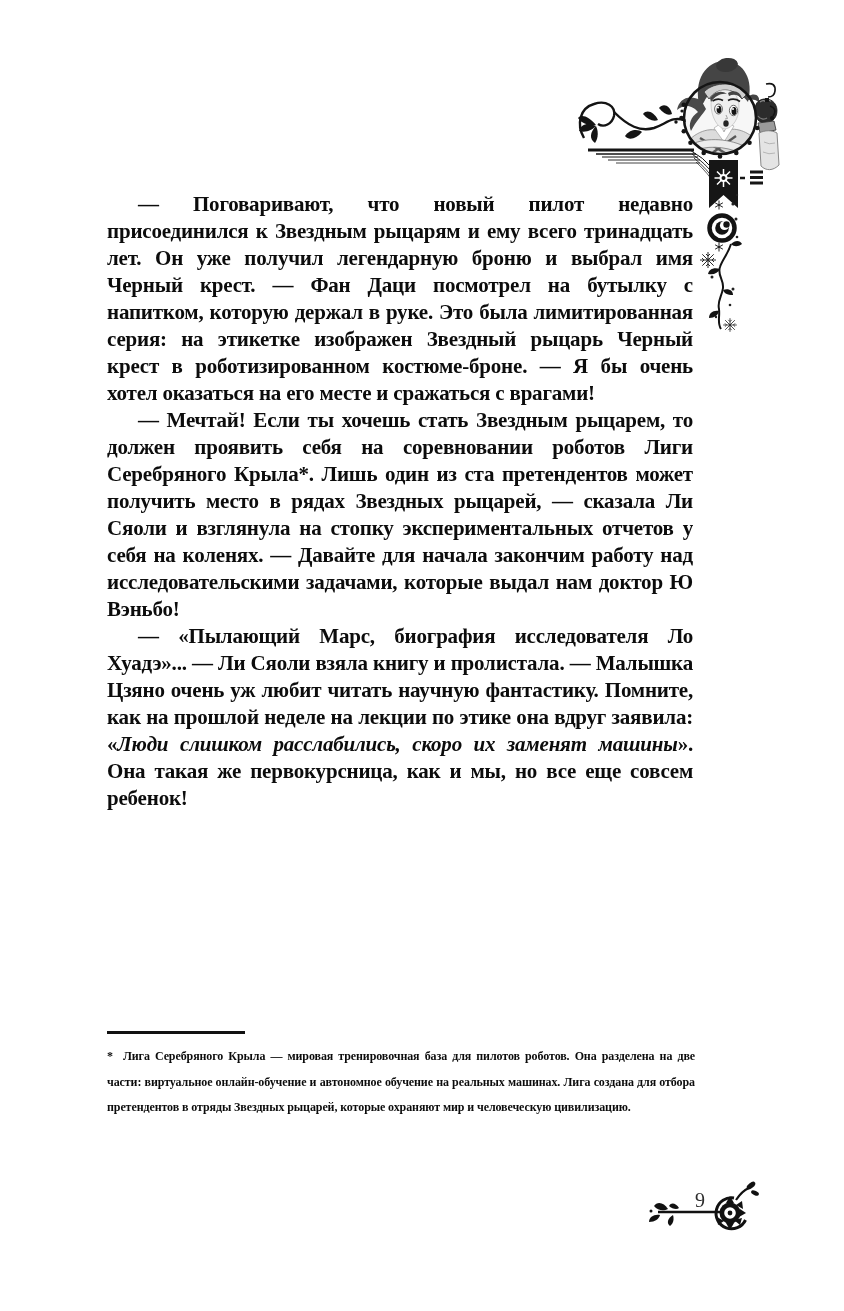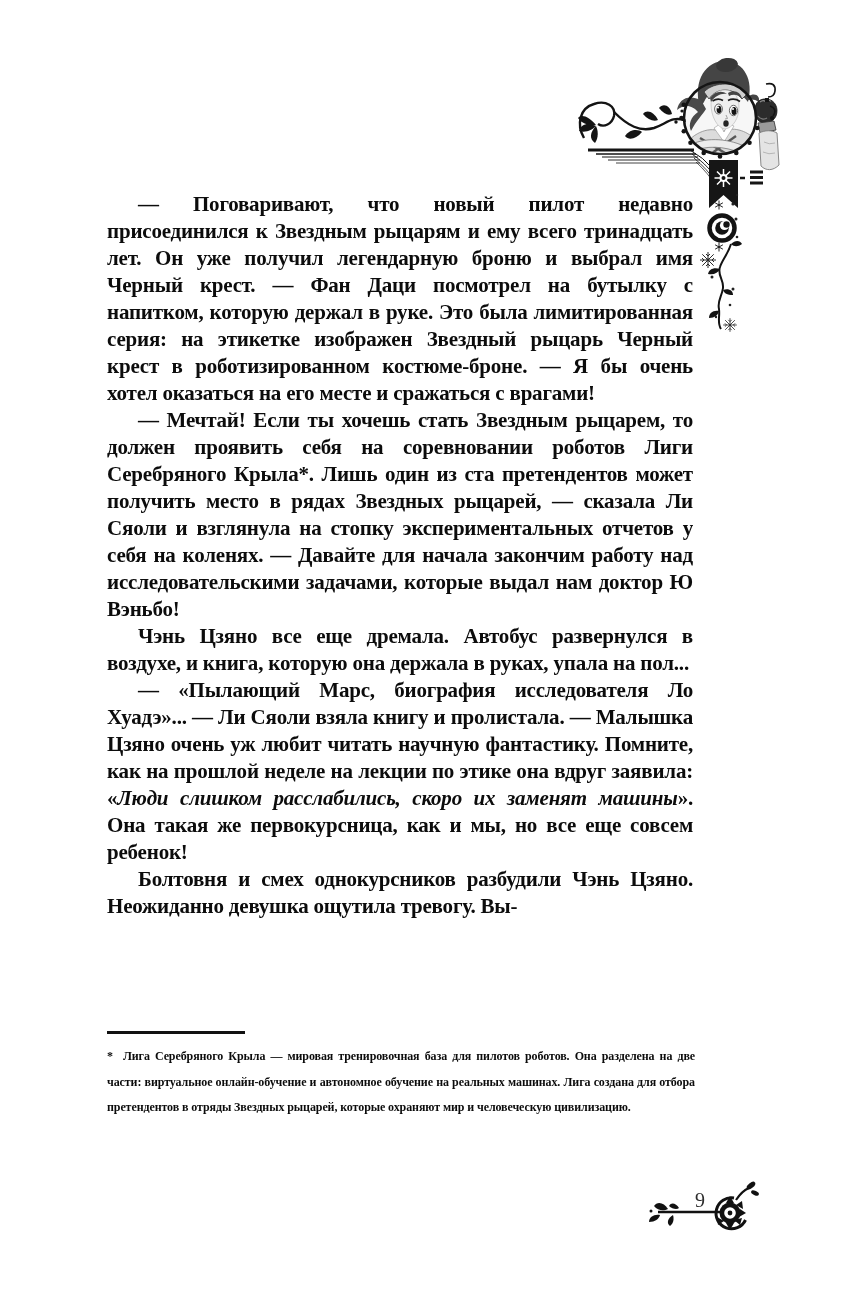--- a/index.html
+++ b/index.html
@@ -198,23 +198,21 @@
         <circle cx="163" cy="237" r="1.5" fill="#222"></circle>
         <circle cx="160" cy="253" r="1.3" fill="#222"></circle>
         <circle cx="146" cy="265" r="1.2" fill="#222"></circle>
       </g>
     </svg>
   </div>
 
   <div class="body-text">
     <p><span>— Поговаривают, что новый пилот недавно присоединился к Звездным рыцарям и ему всего тринадцать лет. Он уже получил легендарную броню и выбрал имя Черный крест. — Фан Даци посмотрел на бутылку с напитком, которую держал в руке. Это была лимитированная серия: на этикетке изображен Звездный рыцарь Черный крест в роботизированном костюме-броне. — Я бы очень хотел оказаться на его месте и сражаться с врагами!</span><span class="it"></span><span></span></p>
     <p><span>— Мечтай! Если ты хочешь стать Звездным рыцарем, то должен проявить себя на соревновании роботов Лиги Серебряного Крыла*. Лишь один из ста претендентов может получить место в рядах Звездных рыцарей, — сказала Ли Сяоли и взглянула на стопку экспериментальных отчетов у себя на коленях. — Давайте для начала закончим работу над исследовательскими задачами, которые выдал нам доктор Ю Вэньбо!</span><span class="it"></span><span></span></p>
-    <p><span>Чэнь Цзяно все еще дремала. Автобус развернулся в воздухе, и книга, которую она держала в руках, упала на пол...</span><span class="it"></span><span></span></p>
     <p><span>— «Пылающий Марс, биография исследователя Ло Хуадэ»... — Ли Сяоли взяла книгу и пролистала. — Малышка Цзяно очень уж любит читать научную фантастику. Помните, как на прошлой неделе на лекции по этике она вдруг заявила: «</span><span class="it">Люди слишком расслабились, скоро их заменят машины</span><span>». Она такая же первокурсница, как и мы, но все еще совсем ребенок!</span></p>
-    <p><span>Болтовня и смех однокурсников разбудили Чэнь Цзяно. Неожиданно девушка ощутила тревогу. Вы-</span><span class="it"></span><span></span></p>
   </div>
 
   <div class="footnote-rule"></div>
   <div class="footnote">
     <span class="fn-marker">*</span><span>Лига Серебряного Крыла — мировая тренировочная база для пилотов роботов. Она разделена на две части: виртуальное онлайн-обучение и автономное обучение на реальных машинах. Лига создана для отбора претендентов в отряды Звездных рыцарей, которые охраняют мир и человеческую цивилизацию.</span>
   </div>
 
   <div class="page-number">9</div>
   <div class="footer-deco">
     <svg width="130" height="60" viewBox="0 0 130 60" xmlns="http://www.w3.org/2000/svg">

